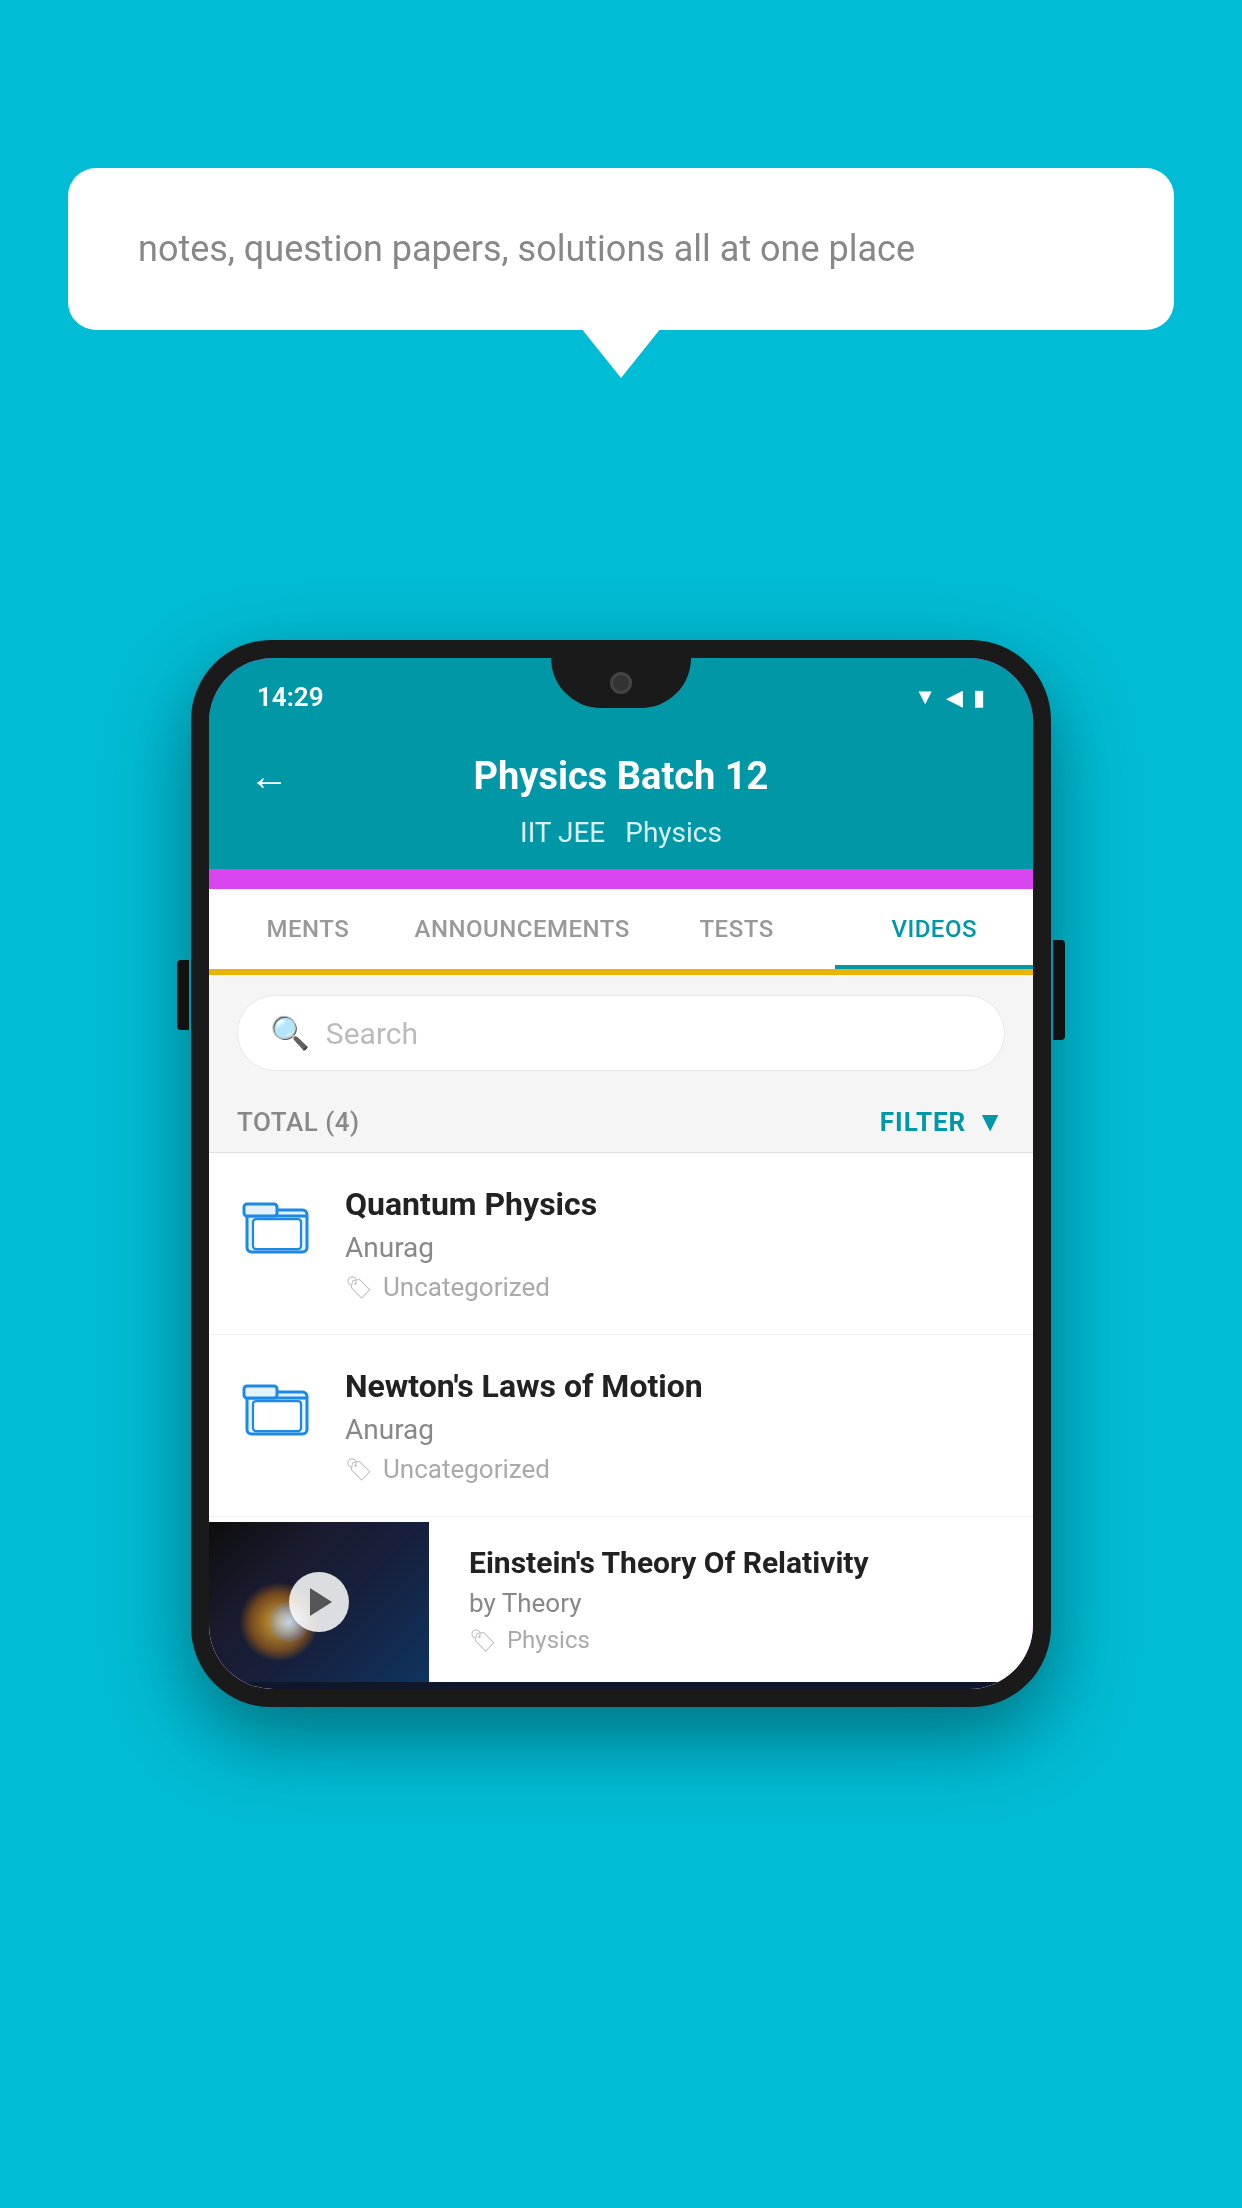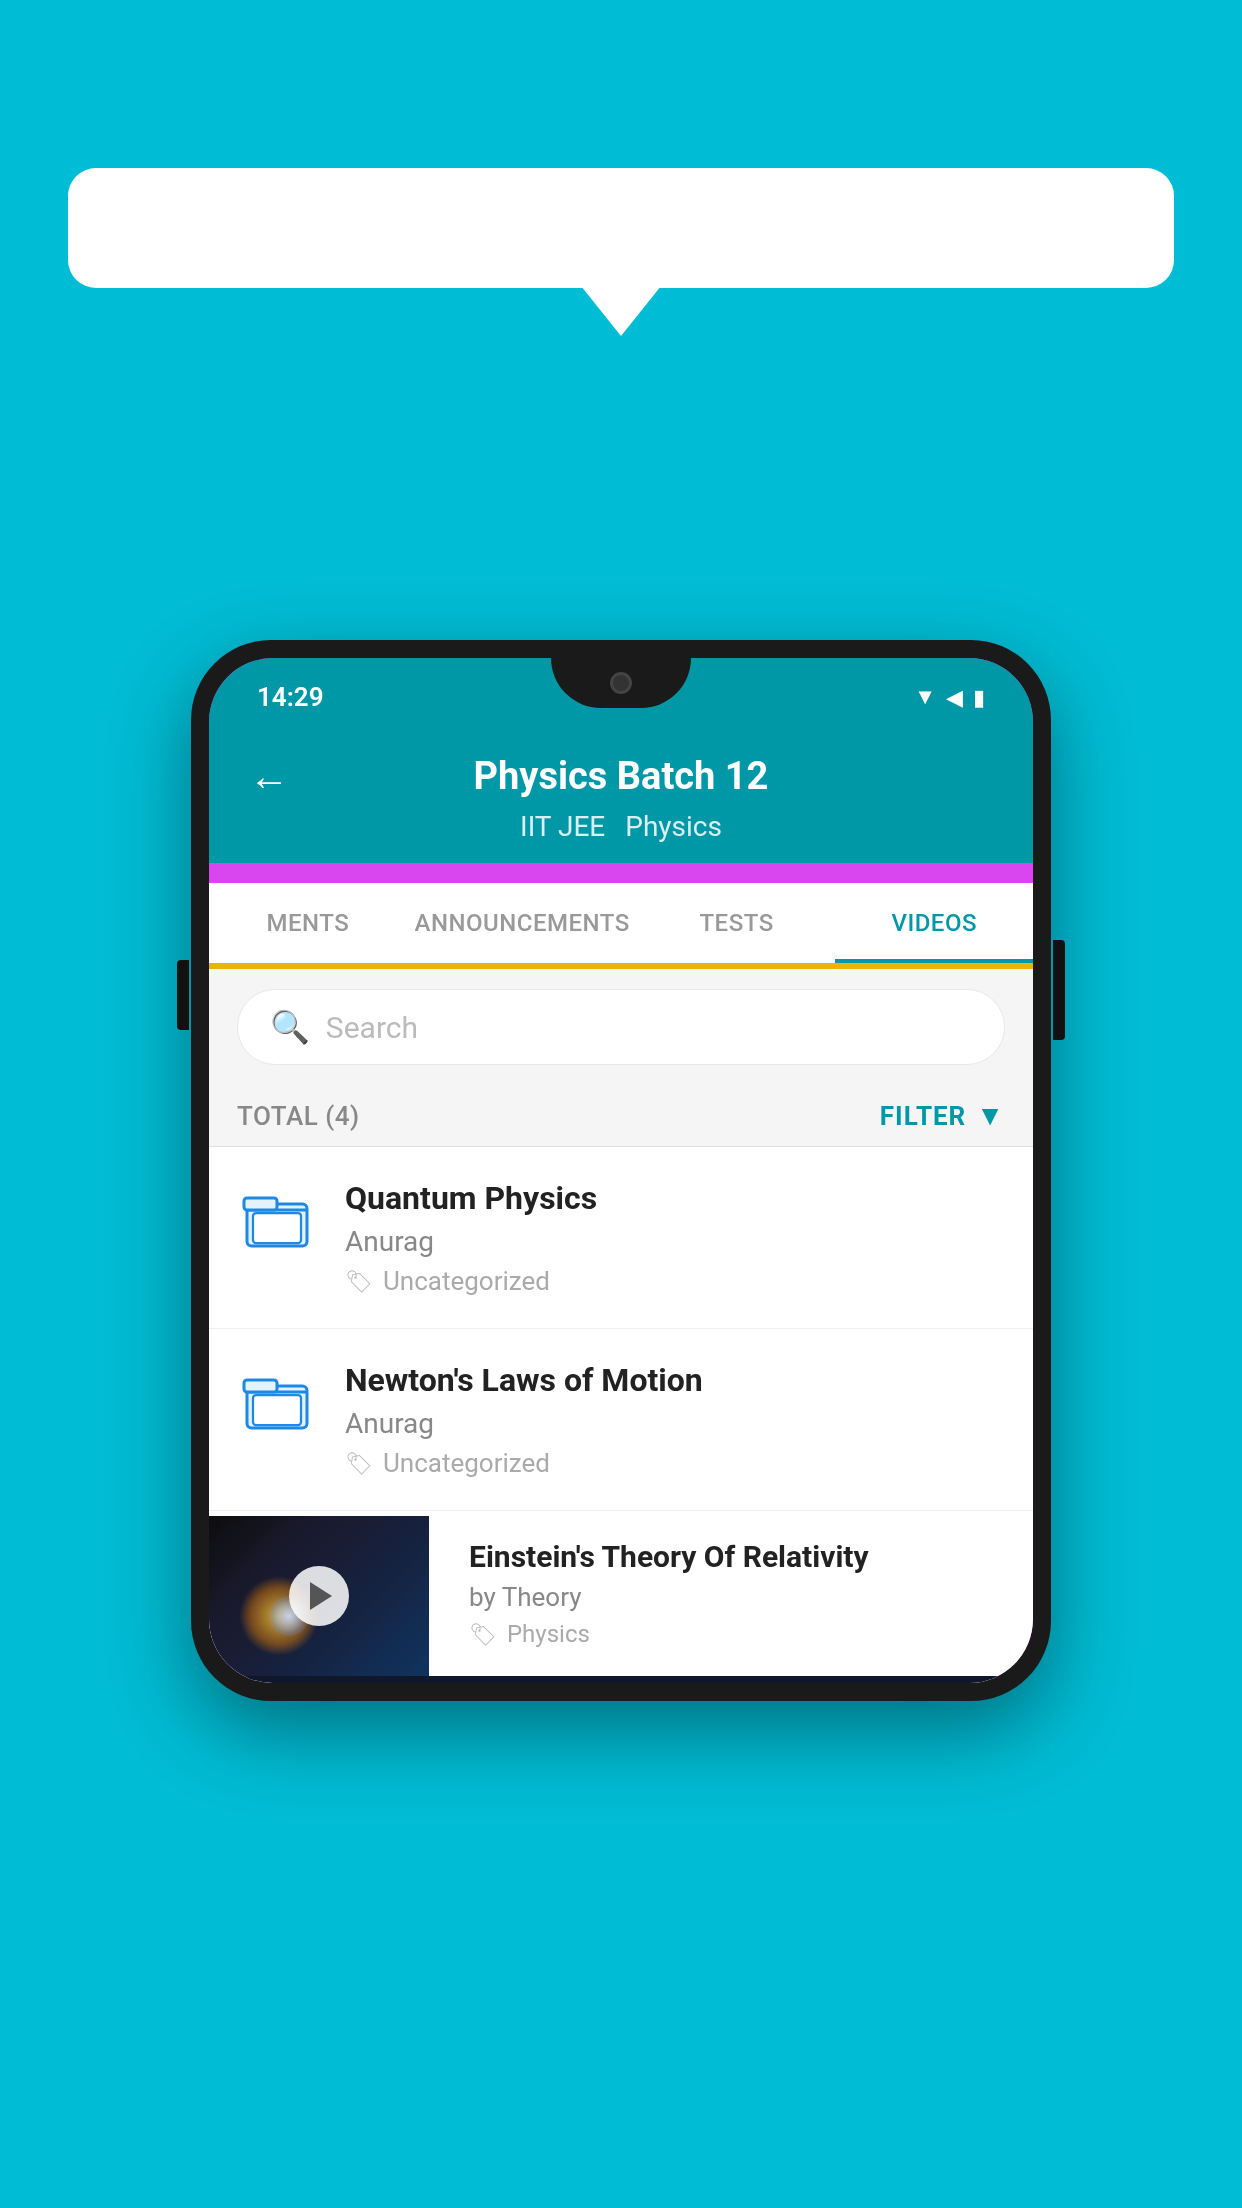--- a/index.html
+++ b/index.html
@@ -181,21 +181,21 @@
       font-size: 38px;
       font-weight: 700;
       text-align: center;
       width: 100%;
     }
 
     .app-bar-subtitle {
       color: rgba(255,255,255,0.85);
       font-size: 28px;
       text-align: center;
-      margin-top: 12px;
+      margin-top: 18px;
       display: flex;
       gap: 20px;
       justify-content: center;
     }
 
     
     .tabs {
       background: white;
       display: flex;
       border-bottom: 6px solid #eab308;
@@ -422,20 +422,21 @@
 
     .thumbnail-item-content .item-tag {
       font-size: 24px;
     }
   </style>
 </head>
 <body>
 
 <div class="speech-bubble-container">
   <div class="speech-bubble">
+    <p>notes, question papers, solutions all at one place</p>
   </div>
 </div>
 
 <div class="phone-container">
   <div class="phone-outer">
     <div class="phone-inner">
 
       <div class="status-bar">
         <span class="status-time">14:29</span>
         <div class="notch">

